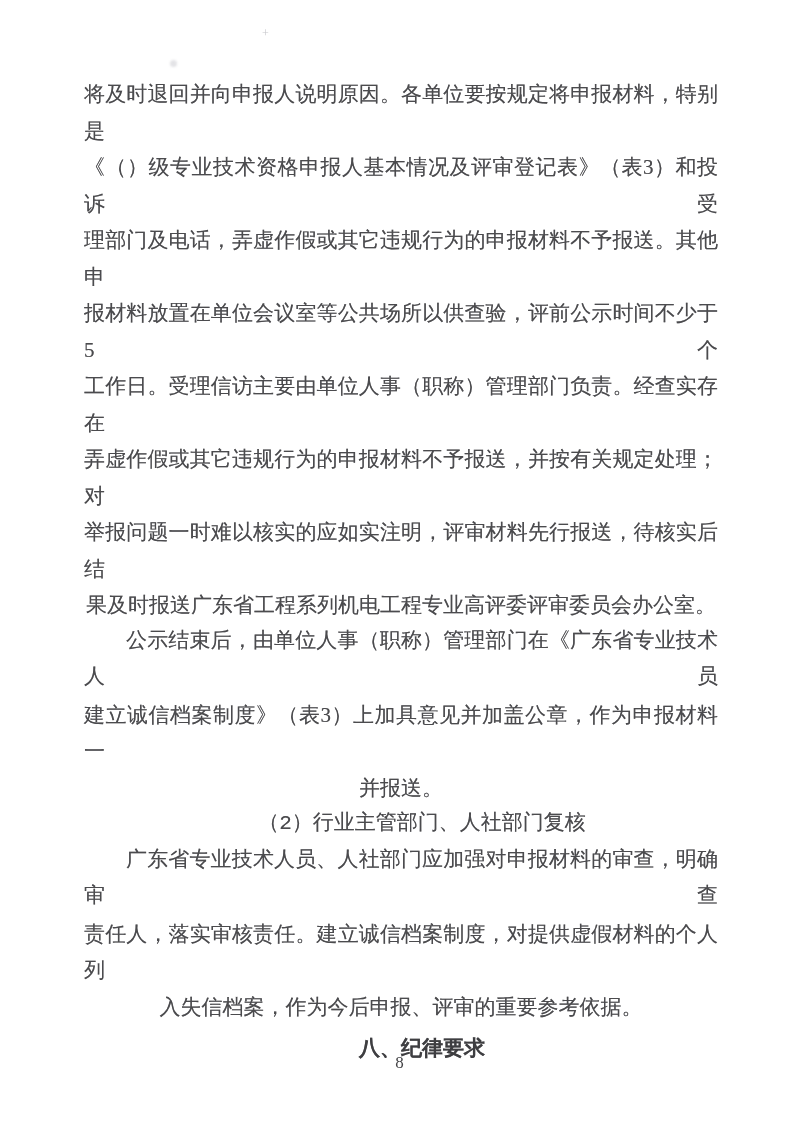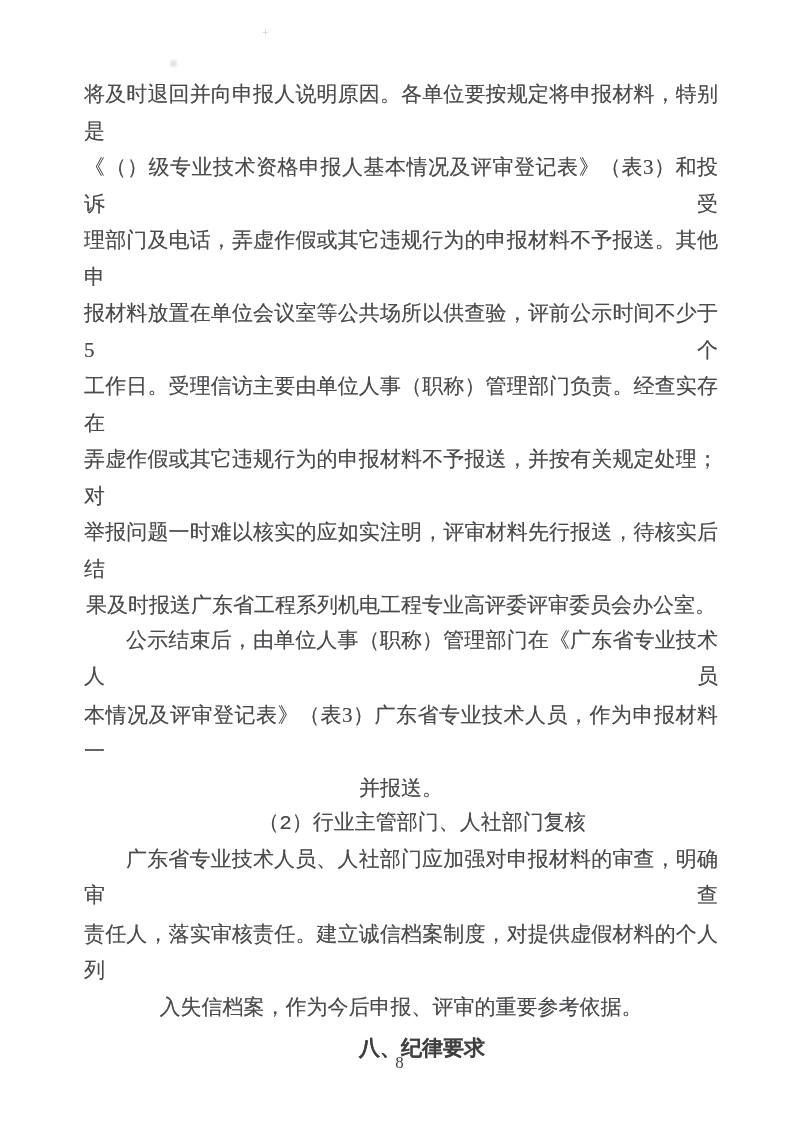--- a/index.html
+++ b/index.html
@@ -72,21 +72,21 @@
   <main class="doc">
       <div class="line stretch">将及时退回并向申报人说明原因。各单位要按规定将申报材料，特别是</div>
       <div class="line stretch">《（）级专业技术资格申报人基本情况及评审登记表》（表3）和投诉受</div>
       <div class="line stretch">理部门及电话，弄虚作假或其它违规行为的申报材料不予报送。其他申</div>
       <div class="line stretch">报材料放置在单位会议室等公共场所以供查验，评前公示时间不少于5个</div>
       <div class="line stretch">工作日。受理信访主要由单位人事（职称）管理部门负责。经查实存在</div>
       <div class="line stretch">弄虚作假或其它违规行为的申报材料不予报送，并按有关规定处理；对</div>
       <div class="line stretch">举报问题一时难以核实的应如实注明，评审材料先行报送，待核实后结</div>
       <div class="line">果及时报送广东省工程系列机电工程专业高评委评审委员会办公室。</div>
       <div class="line stretch indent">公示结束后，由单位人事（职称）管理部门在《广东省专业技术人员</div>
-      <div class="line stretch">本情况及评审登记表》（表3）广东省专业技术人员，作为申报材料一</div>
+      <div class="line stretch">建立诚信档案制度》（表3）上加具意见并加盖公章，作为申报材料一</div>
       <div class="line">并报送。</div>
       <div class="line indent">（2）行业主管部门、人社部门复核</div>
       <div class="line stretch indent">广东省专业技术人员、人社部门应加强对申报材料的审查，明确审查</div>
       <div class="line stretch">责任人，落实审核责任。建立诚信档案制度，对提供虚假材料的个人列</div>
       <div class="line">入失信档案，作为今后申报、评审的重要参考依据。</div>
       <div class="line heading indent">八、纪律要求</div>
     </main>
 
   <div class="page-number">8</div>
 

